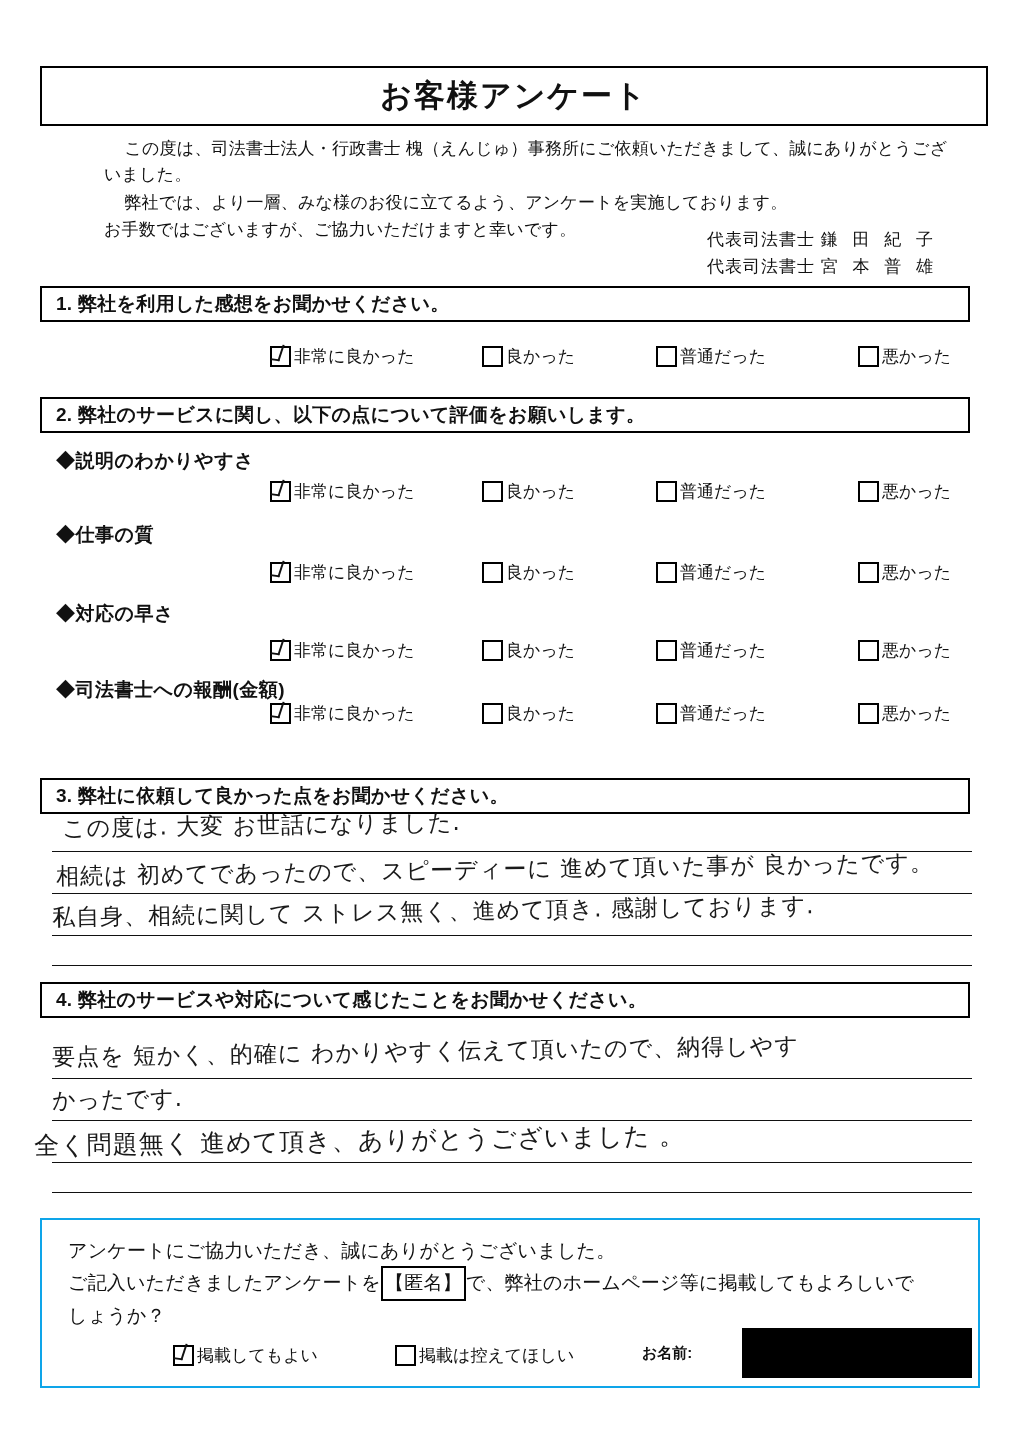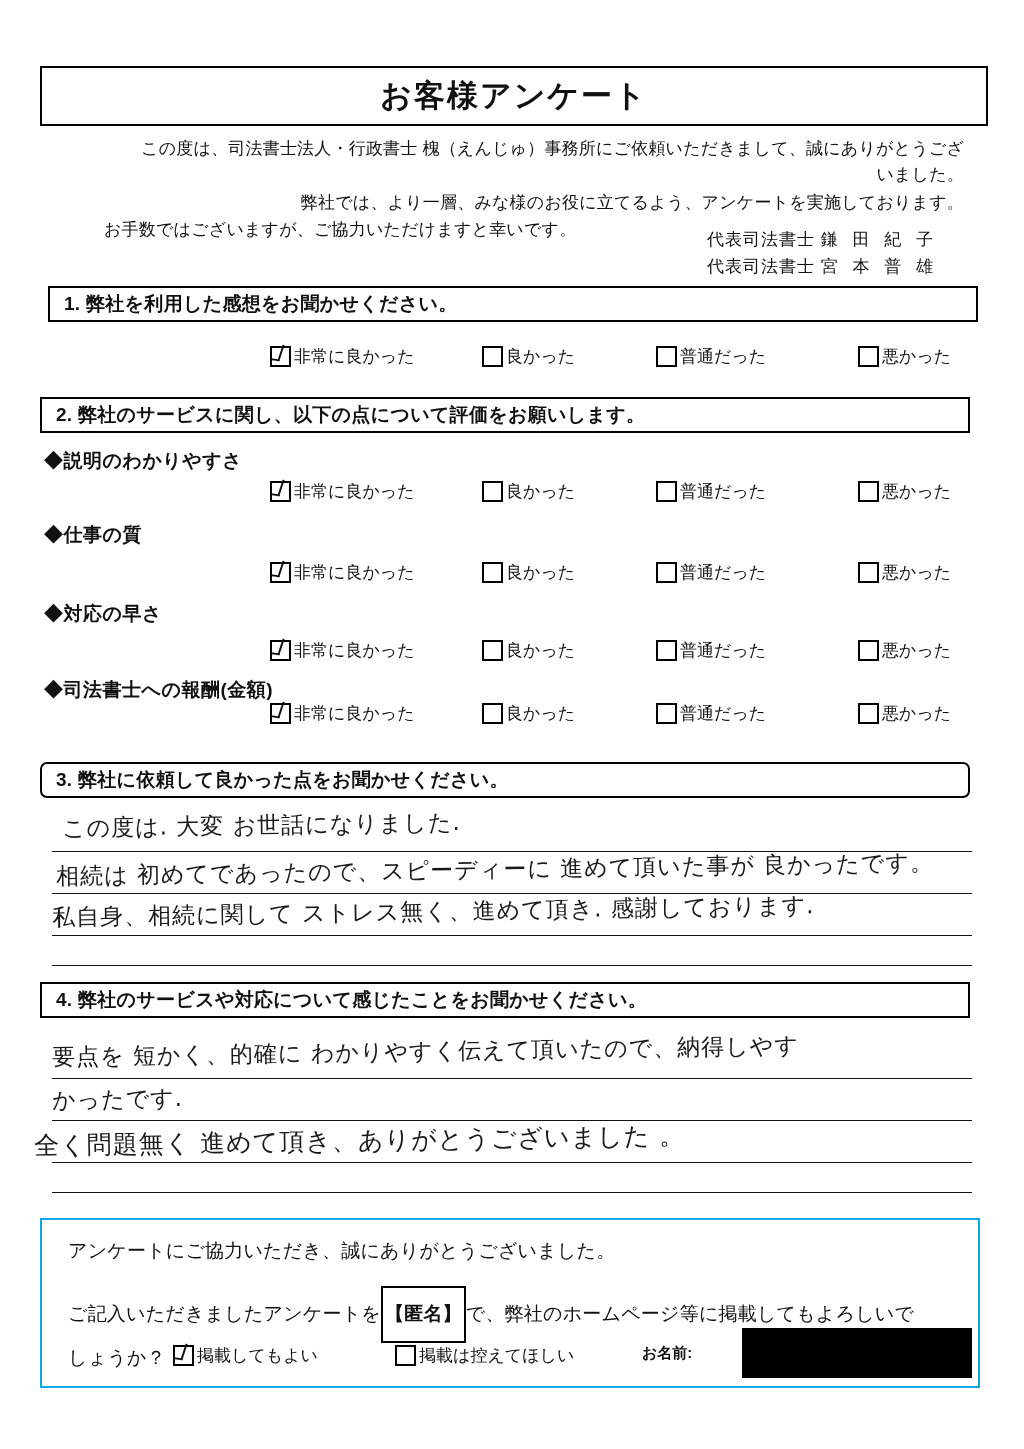--- a/index.html
+++ b/index.html
@@ -45,21 +45,21 @@
     left: 104px;
     top: 136px;
     width: 860px;
     font-size: 17px;
     line-height: 1.55;
     letter-spacing: 0.2px;
   }
   .intro p {
     margin: 0 0 1px 0;
   }
-  .intro .indent { text-indent: 1.2em; text-align: right; }
+  .intro .indent { text-indent: 1.2em; }
   .signature {
     position: absolute;
     right: 46px;
     top: 226px;
     width: 420px;
     text-align: right;
     font-size: 17px;
     line-height: 1.6;
   }
   .sig-line { letter-spacing: 1px; }
@@ -115,21 +115,21 @@
     border-right: 2px solid #111;
     border-bottom: 2px solid #111;
     transform: rotate(8deg) skewX(-10deg);
   }
   .choice .w1 { width: 168px; }
   .choice .w2 { width: 130px; }
   .choice .w3 { width: 158px; }
   
   .sublabel {
     position: absolute;
-    left: 44px;
+    left: 56px;
     font-size: 19px;
     font-weight: bold;
     letter-spacing: 0.5px;
   }
   
   .hline {
     position: absolute;
     left: 52px;
     width: 920px;
     height: 1px;
@@ -160,23 +160,22 @@
     top: 16px;
     width: 880px;
     font-size: 19px;
     line-height: 1.6;
     letter-spacing: 0.2px;
   }
   .anon-mark {
     position: relative;
     display: inline-block;
     border: 2px solid #000;
-    padding: 11px 2px;
-    font-weight: bold;
-    margin-top: 20px;
+    padding: 0 2px;
+    font-weight: normal;
   }
   .bottom-choices {
     position: absolute;
     left: 86px;
     top: 124px;
     display: flex;
     align-items: center;
     font-size: 19px;
   }
   .bottom-choices .choice { margin-right: 32px; padding-left: 45px; }
@@ -215,21 +214,21 @@
     <div class="sig-line">
       <span>代表司法書士</span>
       <span class="sig-name">鎌 田 紀 子</span>
     </div>
     <div class="sig-line">
       <span>代表司法書士</span>
       <span class="sig-name">宮 本 普 雄</span>
     </div>
   </div>
 
-  <div class="qbox" style="top:286px;margin-left:8px;">1. 弊社を利用した感想をお聞かせください。</div>
+  <div class="qbox" style="top:286px;">1. 弊社を利用した感想をお聞かせください。</div>
   <div class="choice-row" style="top:343px;">
     <span class="choice">
       <span class="cbox checked"></span>
       <span class="w1">非常に良かった</span>
     </span>
     <span class="choice">
       <span class="cbox"></span>
       <span class="w2">良かった</span>
     </span>
     <span class="choice">
@@ -317,21 +316,21 @@
     <span class="choice">
       <span class="cbox"></span>
       <span class="w3">普通だった</span>
     </span>
     <span class="choice">
       <span class="cbox"></span>
       <span>悪かった</span>
     </span>
   </div>
 
-  <div class="qbox" style="top:762px;border-radius:7px;">3. 弊社に依頼して良かった点をお聞かせください。</div>
+  <div class="qbox" style="top:778px;">3. 弊社に依頼して良かった点をお聞かせください。</div>
 
   <div class="hline" style="top:851px;"></div>
   <div class="hline" style="top:893px;"></div>
   <div class="hline" style="top:935px;"></div>
   <div class="hline" style="top:965px;"></div>
 
   <div class="hand" style="left:62px; top:810px;">この度は. 大変 お世話になりました.</div>
   <div class="hand" style="left:56px; top:854px;">相続は 初めてであったので、スピーディーに 進めて頂いた事が 良かったです。</div>
   <div class="hand" style="left:52px; top:896px;">私自身、相続に関して ストレス無く、進めて頂き. 感謝しております.</div>
 

